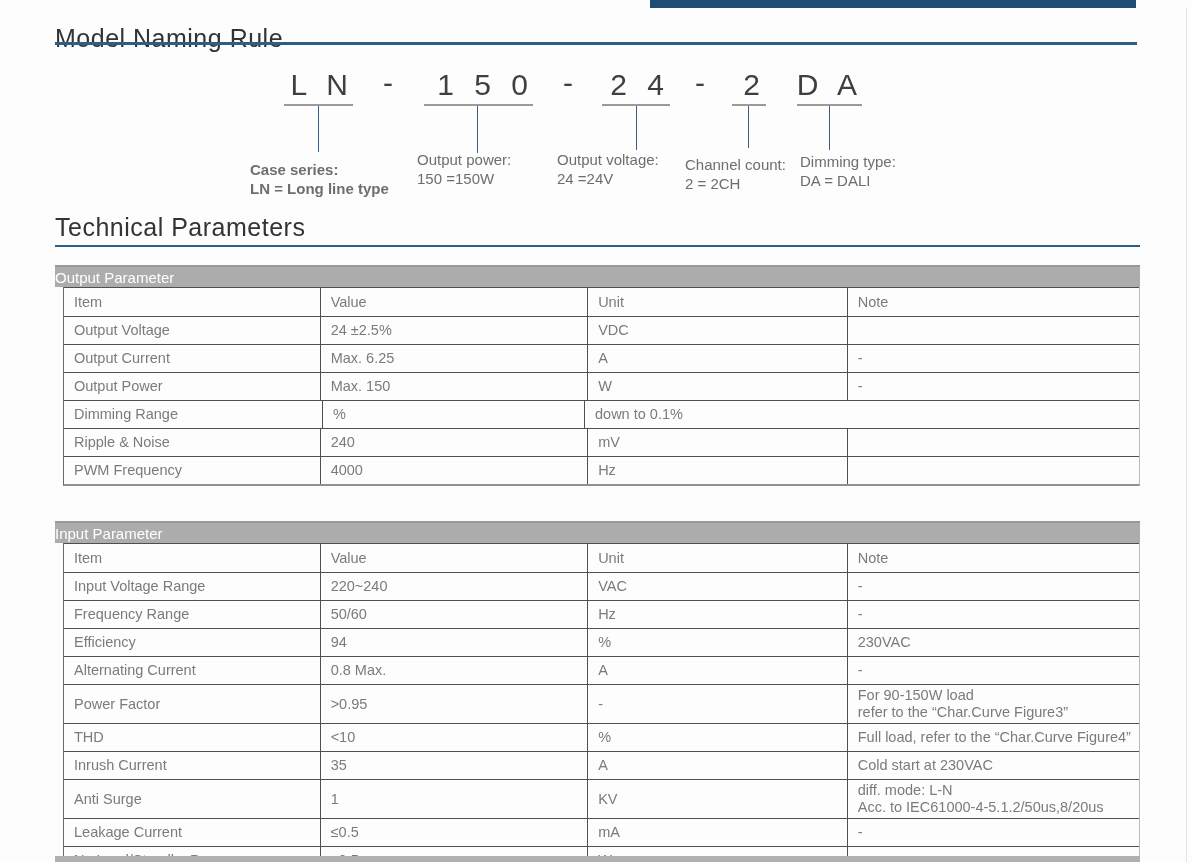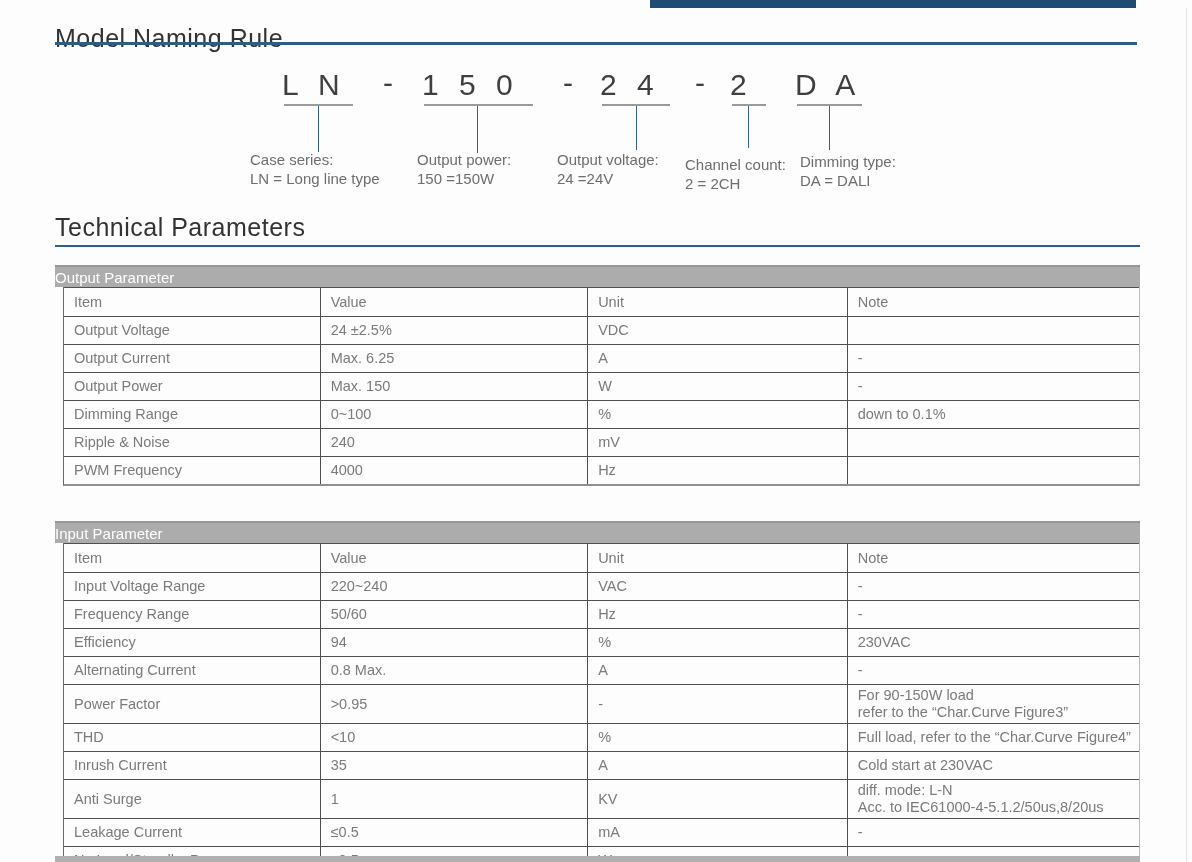--- a/index.html
+++ b/index.html
@@ -12,36 +12,36 @@
   
   #page-edge{position:absolute;left:1186px;top:8px;width:1px;height:854px;background:#e4e4e4;}
 
   .sec-title{position:absolute;left:55px;font-size:25px;font-weight:400;color:#333;letter-spacing:.5px;}
   #title1{top:24px;}
   #rule1{position:absolute;left:55px;top:42px;width:1082px;height:3px;background:#2d5f86;}
   #title2{top:213px;}
   #rule2{position:absolute;left:55px;top:245px;width:1085px;height:2px;background:#2d5f86;}
 
   
-  .seg{position:absolute;top:68px;font-size:30px;color:#3f3f3f;letter-spacing:6px;text-align:left;white-space:nowrap;}
+  .seg{position:absolute;top:68px;font-size:30px;color:#3f3f3f;letter-spacing:6px;text-align:right;white-space:nowrap;}
   .seg-ln{left:282px;width:72px;}
   .seg-150{left:422px;width:112px;}
   .seg-24{left:600px;width:70px;}
   .seg-2{left:730px;width:36px;}
   .seg-da{left:795px;width:68px;}
   .dash{position:absolute;top:66px;font-size:30px;color:#3f3f3f;text-align:center;width:36px;}
   .dash-1{left:370px;} .dash-2{left:550px;} .dash-3{left:682px;}
   .seg-underline{position:absolute;top:104px;height:2px;background:#9a9a9a;}
   .u-ln{left:284px;width:69px;} .u-150{left:424px;width:109px;} .u-24{left:602px;width:68px;}
   .u-2{left:732px;width:34px;} .u-da{left:797px;width:65px;}
   .seg-drop{position:absolute;top:106px;width:1px;background:#34618c;}
   .d-ln{left:318px;height:46px;} .d-150{left:477px;height:47px;} .d-24{left:636px;height:44px;}
   .d-2{left:748px;height:42px;} .d-da{left:829px;height:44px;}
   .legend{position:absolute;font-size:15px;line-height:19px;color:#6e6e6e;white-space:nowrap;}
-  .lg-1{left:250px;top:150px;} .lg-2{left:417px;top:150px;} .lg-3{left:557px;top:150px;}
+  .lg-1{left:250px;top:160px;font-weight:bold;} .lg-2{left:417px;top:150px;} .lg-3{left:557px;top:150px;}
   .lg-4{left:685px;top:155px;} .lg-5{left:800px;top:152px;}
 
   
   .ptable-wrap{position:absolute;left:55px;width:1085px;}
   #otable{top:265px;} #itable{top:521px;}
   .tbar{height:22px;background:#acacac;border-top:2px solid #979797;color:#ffffff;
         font-size:15px;line-height:22px;box-sizing:border-box;}
   .ptable{border-left:1px solid #6a6a6a;border-right:1px solid #bcbcbc;border-bottom:2px solid #909090;margin-left:8px;}
   .trow{display:flex;border-top:1px solid #4f4f4f;height:27px;}
   .trow.header{height:28px;}
@@ -131,21 +131,20 @@
           <div class="tcell c3">-</div>
         </div>
         <div class="trow ">
           <div class="tcell c0">Output Power</div>
           <div class="tcell c1">Max. 150</div>
           <div class="tcell c2">W</div>
           <div class="tcell c3">-</div>
         </div>
         <div class="trow ">
           <div class="tcell c0">Dimming Range</div>
-          <div class="tcell c1">0~100</div>
           <div class="tcell c2">%</div>
           <div class="tcell c3">down to 0.1%</div>
         </div>
         <div class="trow ">
           <div class="tcell c0">Ripple &amp; Noise</div>
           <div class="tcell c1">240</div>
           <div class="tcell c2">mV</div>
           <div class="tcell c3"></div>
         </div>
         <div class="trow ">

